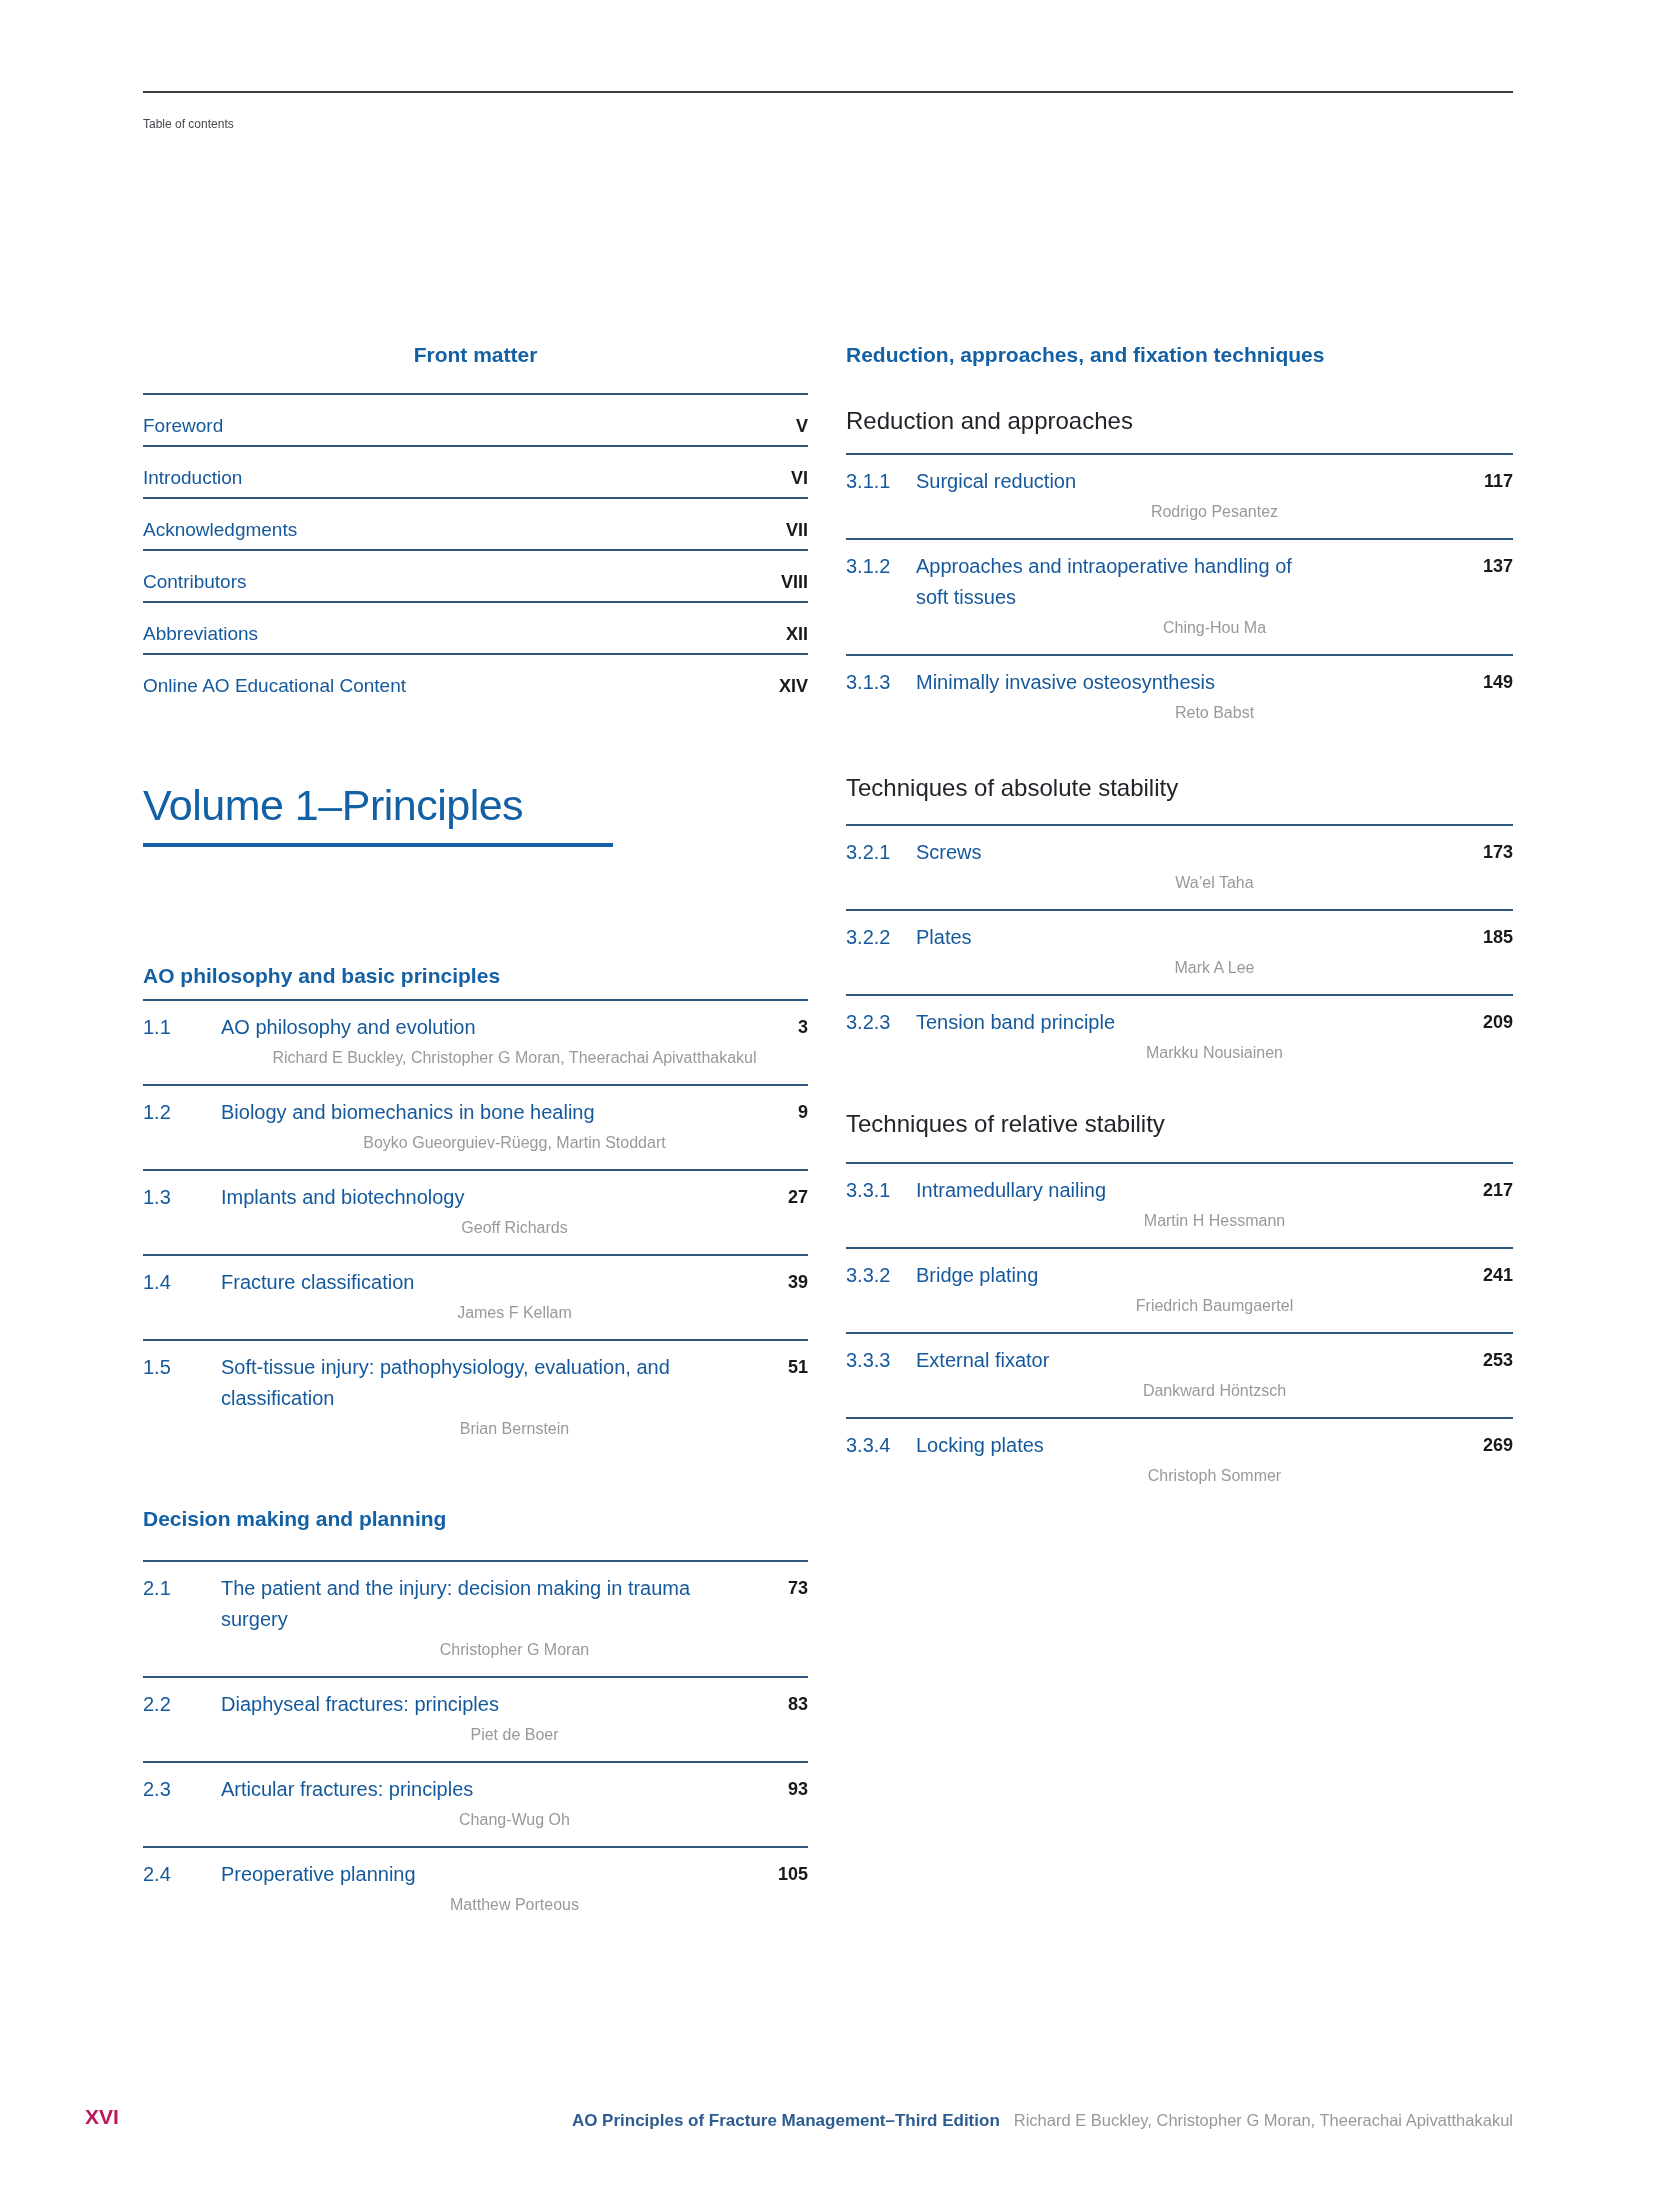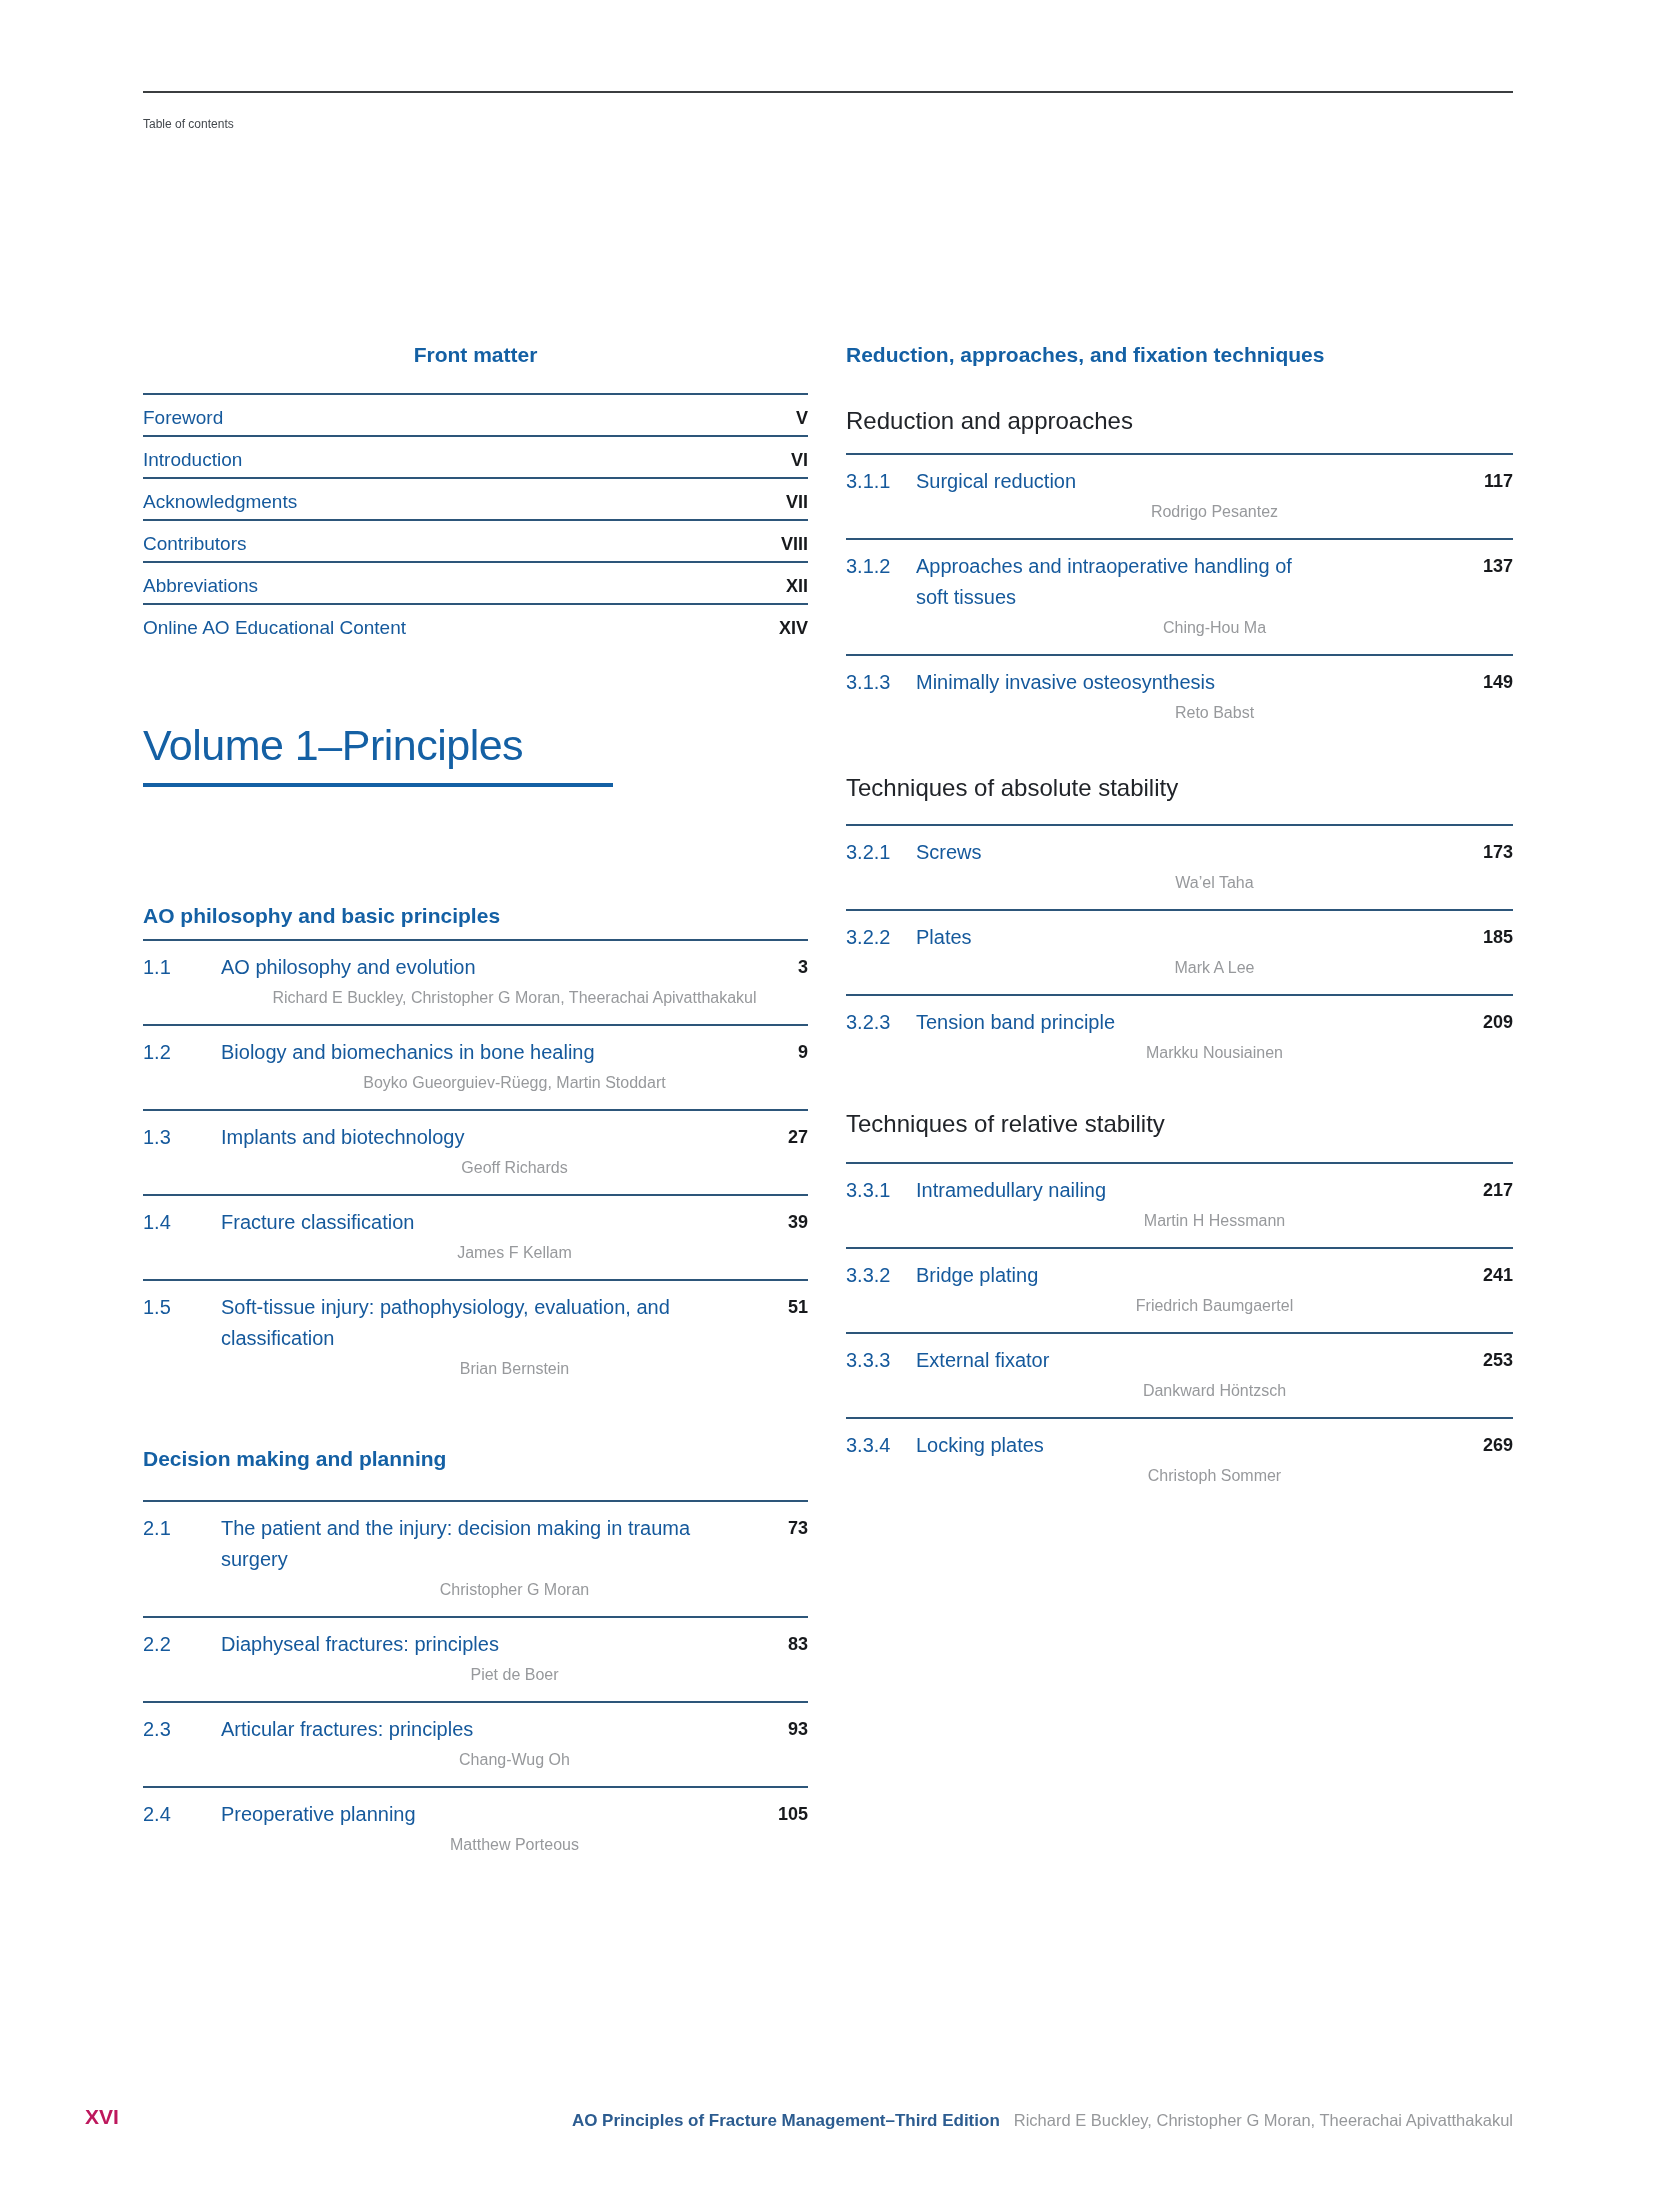--- a/index.html
+++ b/index.html
@@ -22,21 +22,21 @@
   
   .col{position:absolute;top:0;}
   #left-col{left:143px;width:665px;}
   #right-col{left:846px;width:667px;}
 
   h2.block-heading{margin:0;font-size:21px;line-height:26px;font-weight:700;color:var(--heading-blue);}
   .sub-heading{margin:0;font-size:24px;line-height:29px;font-weight:400;color:var(--sub-ink);}
 
   #fm-heading{margin-top:342px;text-align:center;}
   #fm-table{margin-top:25px;}
-  .fm-row{height:42px;border-top:2px solid var(--rule);padding-top:11px;display:flex;align-items:flex-start;}
+  .fm-row{height:52px;border-top:2px solid var(--rule);padding-top:11px;display:flex;align-items:center;}
   .fm-title{font-size:19px;line-height:24px;color:var(--blue);}
   .fm-roman{margin-left:auto;font-size:18px;line-height:24px;font-weight:700;color:var(--ink);}
 
   #volume-heading{margin:75px 0 0 0;font-size:43px;line-height:50px;font-weight:400;letter-spacing:-0.5px;color:var(--heading-blue);}
   #volume-rule{margin-top:13px;width:470px;height:4px;background:var(--heading-blue);}
 
   #sec1-heading{margin-top:116px;}
   #sec2-heading{margin-top:51px;}
   .toc-list{margin-top:10px;}
   #sec2-list{margin-top:28px;}

